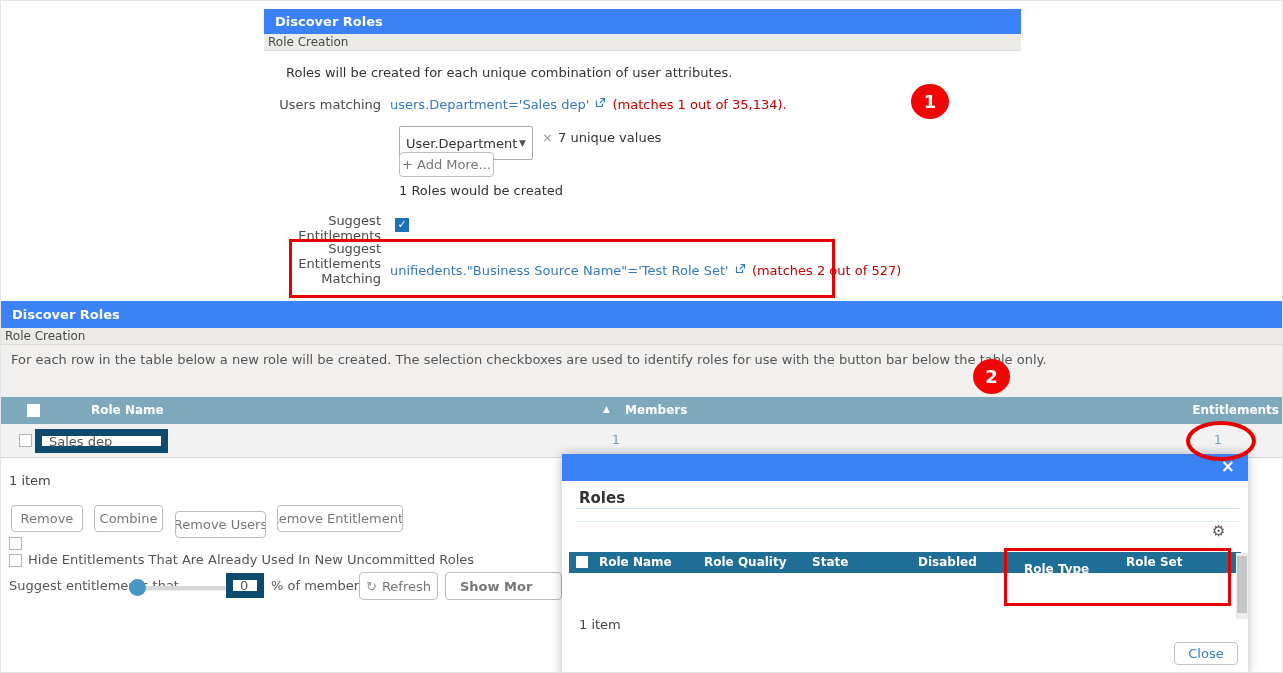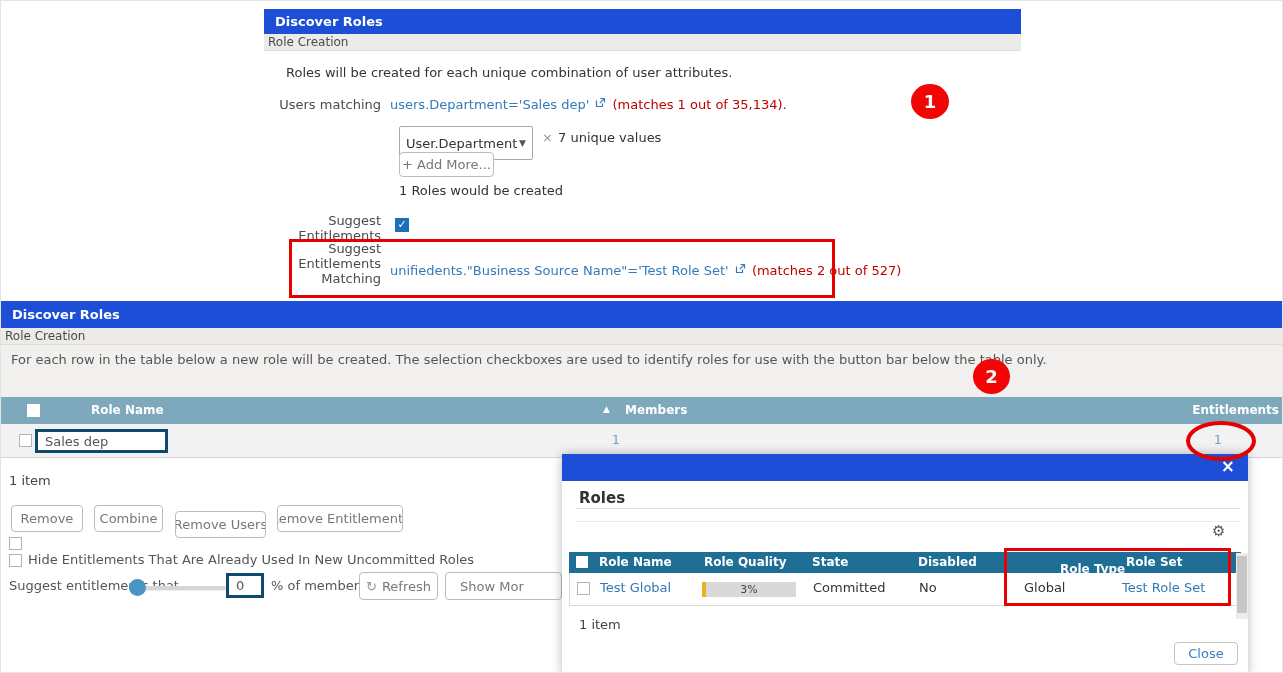--- a/index.html
+++ b/index.html
@@ -1,36 +1,36 @@
 <!DOCTYPE html>
 <html><head>
 <meta charset="utf-8">
 <style>
   html,body{margin:0;padding:0;background:#fff;}
   .page{position:relative;width:1283px;height:673px;background:#fff;overflow:hidden;
         font-family:"DejaVu Sans","Liberation Sans",sans-serif;font-size:13px;color:#333;
         border:1px solid #e4e4e4;box-sizing:border-box;}
   .abs{position:absolute;}
-  .teal{background:#1d4ed8;color:#fff;font-weight:bold;font-size:13px;box-sizing:border-box;}
+  .teal{background:#3b82f6;color:#fff;font-weight:bold;font-size:13px;box-sizing:border-box;}
   .strip{background:#edebe8;color:#4a4a4a;font-size:12px;box-sizing:border-box;border-bottom:1px solid #dedcd8;}
   .lbl{color:#4a4a4a;text-align:right;line-height:15px;}
   .link{color:#3579b9;cursor:pointer;}
   .palelink{color:#7d9fb8;cursor:pointer;}
   .rednote{color:#c00000;}
   .btn{position:absolute;background:#fff;border:1px solid #bcbcbc;border-radius:4px;color:#777;
        font-size:13px;display:flex;align-items:center;justify-content:center;box-sizing:border-box;overflow:hidden;white-space:nowrap;}
   .cb{position:absolute;width:13px;height:13px;background:#fff;border:1px solid #b3b3b3;box-sizing:border-box;}
   .cb-solid{position:absolute;width:13px;height:13px;background:#fff;border:1px solid #fff;box-sizing:border-box;}
   .cb-checked{position:absolute;width:14px;height:14px;background:#1e6fba;border:1px solid #1e6fba;box-sizing:border-box;
               color:#fff;font-size:11px;line-height:12px;text-align:center;}
   .cb-checked::after{content:"✓";}
   .selectbox{position:absolute;background:#fff;border:1px solid #a9a9a9;border-radius:2px;box-sizing:border-box;
              display:flex;align-items:center;padding:16px 6px;color:#333;}
   .selectbox .caret{margin-left:auto;font-size:9px;color:#555;}
-  .input{position:absolute;background:#fff;border:3px solid #0c4a6e;box-sizing:border-box;font-family:inherit;
+  .input{position:absolute;background:#fff;border:7px solid #0c4a6e;box-sizing:border-box;font-family:inherit;
          font-size:13px;color:#555;padding:0 7px;}
   .thead-steel{background:#7ea9bd;color:#fff;font-weight:bold;font-size:12px;}
   .thead-dark{background:#1e6e96;color:#fff;font-weight:bold;font-size:12px;}
   .annot{position:absolute;border:3px solid #e60000;box-sizing:border-box;z-index:50;pointer-events:none;}
   .badge{position:absolute;background:#f10505;border-radius:50%;color:#fff;font-weight:bold;font-size:18px;
          display:flex;align-items:center;justify-content:center;z-index:50;}
   .pgbar{position:absolute;width:94px;height:15px;background:#d9d9d9;}
   .pgbar .yl{position:absolute;left:0;top:0;width:4px;height:15px;background:#eab31e;}
   .pgbar .tx{position:absolute;width:100%;text-align:center;font-size:11px;line-height:15px;color:#444;}
   .hr-blue{position:absolute;border-top:1px solid #cfe4ef;height:0;}
@@ -129,56 +129,44 @@
 
     <span class="abs" style="left:8px;top:277px;color:#555;">Suggest entitlements that</span>
     <div class="abs" style="left:133px;top:285px;width:92px;height:4px;background:#d6d6d6;border-radius:2px;border-bottom:1px solid #efefef;"></div>
     <div class="abs" style="left:128px;top:278px;width:17px;height:17px;border-radius:50%;background:#4796c4;"></div>
     <input class="input" style="left: 225px; top: 272px; width: 38px; height: 25px;" value="0">
     <span class="abs" style="left:270px;top:277px;color:#555;">% of members have</span>
     <div class="btn" style="left:358px;top:271px;width:79px;height:28px;">
       <span style="color:#9a9a9a;margin-right:5px;">↻</span>
       <span>Refresh</span>
     </div>
-    <div class="btn" style="left:444px;top:271px;width:117px;height:28px;justify-content:flex-start;padding-left:14px;">
+    <div class="btn" style="left:444px;top:271px;width:117px;height:28px;justify-content:flex-start;padding-left:14px;font-weight:bold;">
       <span>Show Mor</span>
     </div>
   </div>
 
   <div class="modal">
     <div class="abs teal" style="left:0;top:0;width:686px;height:27px;">
       <span class="abs" style="right:13px;top:2px;font-size:17px;font-weight:bold;cursor:pointer;">×</span>
     </div>
     <div class="abs" style="left:17px;top:35px;font-weight:bold;font-size:15px;color:#333;">Roles</div>
     <div class="hr-blue" style="left:14px;top:54px;width:664px;"></div>
     <div class="hr-blue2" style="left:14px;top:67px;width:664px;"></div>
     <span class="abs" style="left:650px;top:68px;font-size:15px;color:#555;cursor:pointer;">⚙</span>
 
     <div class="abs thead-dark" style="left:7px;top:98px;width:672px;height:21px;">
       <span class="cb-solid" style="left:7px;top:4px;width:12px;height:12px;"></span>
       <span class="abs" style="left:30px;top:3px;">Role Name</span>
       <span class="abs" style="left:135px;top:3px;">Role Quality</span>
       <span class="abs" style="left:243px;top:3px;">State</span>
       <span class="abs" style="left:349px;top:3px;">Disabled</span>
-      <span class="abs" style="left:455px;top:10px;margin-left:36px;">Role Type</span>
+      <span class="abs" style="left:455px;top:10px;">Role Type</span>
       <span class="abs" style="left:557px;top:3px;">Role Set</span>
     </div>
 
-    <div class="abs" style="left:7px;top:119px;width:672px;height:33px;background:#fff;border:1px solid #d9d9d9;border-top:none;box-sizing:border-box;">
-      <span class="cb" style="left:7px;top:9px;"></span>
-      <span class="abs link" style="left:30px;top:7px;">Test Global</span>
-      <div class="pgbar" style="left:132px;top:9px;">
-        <span class="yl"></span>
-        <span class="tx">3%</span>
-      </div>
-      <span class="abs" style="left:243px;top:7px;">Committed</span>
-      <span class="abs" style="left:349px;top:7px;">No</span>
-      <span class="abs" style="left:454px;top:7px;">Global</span>
-      <span class="abs link" style="left:552px;top:7px;">Test Role Set</span>
-    </div>
 
     <div class="abs" style="left:674px;top:99px;width:12px;height:66px;background:#ececec;">
       <div class="abs" style="left:1px;top:3px;width:10px;height:57px;background:#c6c6c6;"></div>
     </div>
 
     <div class="abs" style="left:17px;top:163px;color:#444;">1 item</div>
     <div class="btn" style="left:612px;top:188px;width:64px;height:23px;color:#3a7fc2;border-color:#c4c4c4;">Close</div>
   </div>
 
   <div class="annot" style="left:288px;top:238px;width:546px;height:59px;"></div>

